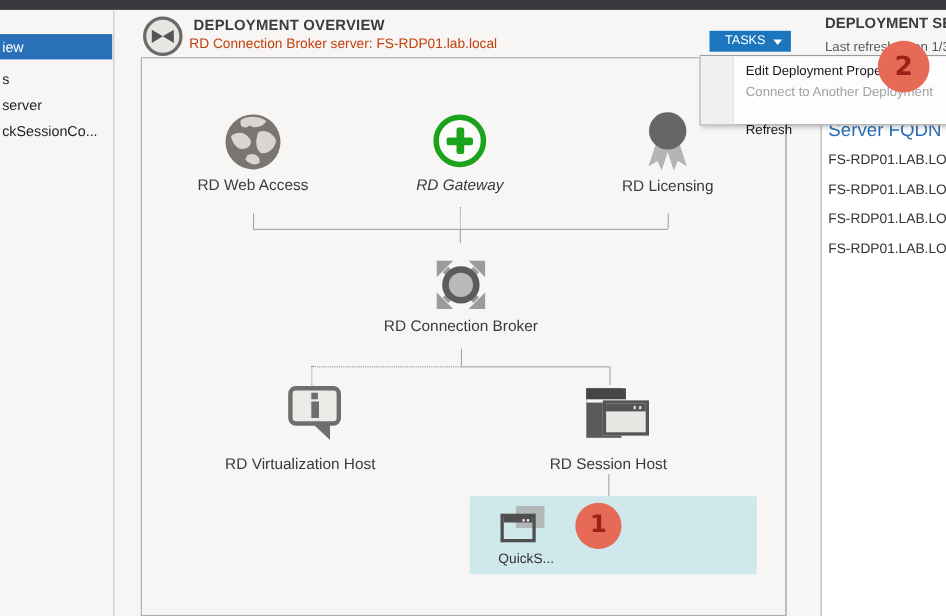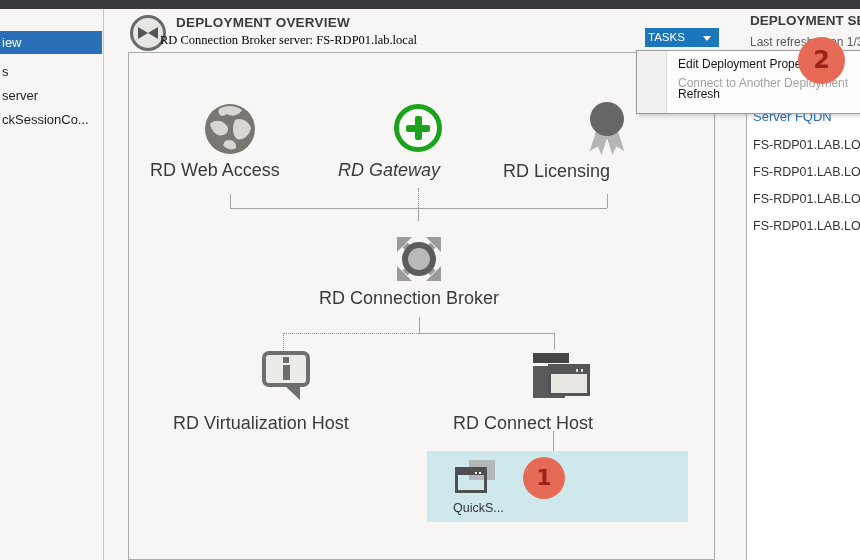--- a/index.html
+++ b/index.html
@@ -21,52 +21,52 @@
            box-sizing:border-box;font-size:12px;color:#4a4a4a;line-height:20px;padding-left:8px;background:#f7f6f5;}
 
   
   .hdr-icon{position:absolute;left:130px;top:15px;width:36px;height:36px;border:3px solid #6a6a6a;border-radius:50%;
             background:#e8e6e3;box-sizing:border-box;}
   .hdr-icon .tri-r{position:absolute;left:5px;top:9px;width:0;height:0;border-top:6px solid transparent;
             border-bottom:6px solid transparent;border-left:10px solid #555;}
   .hdr-icon .tri-l{position:absolute;right:5px;top:9px;width:0;height:0;border-top:6px solid transparent;
             border-bottom:6px solid transparent;border-right:10px solid #555;}
   .hdr-title{position:absolute;left:176px;top:15px;font-size:13.5px;font-weight:bold;color:#3c3c3c;letter-spacing:.2px;}
-  .hdr-sub{position:absolute;left:160px;top:33px;font-size:12.5px;color:#000000;font-family:Liberation Serif, serif;}
+  .hdr-sub{position:absolute;left:172px;top:33px;font-size:12.5px;color:#c2410c;}
 
   
   .tasks-btn{position:absolute;left:645px;top:28px;width:74px;height:19px;background:#1b76bd;color:#fff;
-             font-size:11.5px;line-height:19px;padding-left:3px;box-sizing:border-box;cursor:default;}
+             font-size:11.5px;line-height:19px;padding-left:14px;box-sizing:border-box;cursor:default;}
   .tasks-btn .caret{position:absolute;right:8px;top:8px;width:0;height:0;border-left:4px solid transparent;
              border-right:4px solid transparent;border-top:5px solid #fff;}
 
   
   .menu{position:absolute;left:636px;top:50px;width:230px;height:64px;background:#fdfdfd;border:1px solid #9b9b9b;
         box-sizing:border-box;z-index:50;box-shadow:2px 2px 4px rgba(0,0,0,.18);}
   .menu .gutter{position:absolute;left:0;top:0;width:29px;height:100%;background:#f0f0f0;border-right:1px solid #e0e0e0;}
   .menu-item{position:absolute;left:41px;font-size:12px;color:#161616;white-space:nowrap;}
   .menu-item.disabled{color:#a2a2a2;}
 
   
   .rp-white{position:absolute;left:746px;top:52px;width:114px;height:508px;background:#ffffff;border-left:1px solid #acacac;}
   .tile-right-border{position:absolute;left:714px;top:52px;width:0;height:508px;border-left:1px solid #acacac;}
   .rp-title{position:absolute;left:750px;top:13px;width:110px;font-size:13.5px;font-weight:bold;color:#3c3c3c;
             white-space:nowrap;overflow:hidden;}
   .rp-refresh{position:absolute;left:750px;top:35px;font-size:12px;color:#5a5a5a;white-space:nowrap;}
-  .rp-colhdr{position:absolute;left:753px;top:109px;font-size:13px;color:#2a6db5;white-space:nowrap;}
+  .rp-colhdr{position:absolute;left:753px;top:109px;font-size:17px;color:#2a6db5;white-space:nowrap;}
   .rp-row{position:absolute;left:753px;font-size:12.5px;color:#333;white-space:nowrap;}
 
   
   .vline{position:absolute;width:0;border-left:1px solid #a3a3a3;}
   .vdot{position:absolute;width:0;border-left:1px dotted #8e8e8e;}
   .hline{position:absolute;height:0;border-top:1px solid #a3a3a3;}
   .hdot{position:absolute;height:0;border-top:1px dotted #8e8e8e;}
 
   
-  .node-label{position:absolute;font-size:18px;color:#3a3a3a;text-align:left;white-space:nowrap;}
+  .node-label{position:absolute;font-size:14px;color:#3a3a3a;text-align:center;white-space:nowrap;}
 
   
   .globe{position:absolute;left:204px;top:103px;width:52px;height:52px;}
   
   .gateway{position:absolute;left:394px;top:104px;width:48px;height:48px;border:5px solid #1ca31c;border-radius:50%;
            background:#fcfcfb;box-sizing:border-box;}
   .gateway .ph{position:absolute;left:7px;top:15.5px;width:24px;height:7px;background:#1ca31c;border-radius:2px;}
   .gateway .pv{position:absolute;left:15.5px;top:7px;width:7px;height:24px;background:#1ca31c;border-radius:2px;}
   
   .medal{position:absolute;left:586px;top:102px;width:42px;height:62px;}
@@ -166,21 +166,21 @@
     <span class="ph"></span>
     <span class="pv"></span>
   </div>
   <div class="node-label" style="left:338px;top:160px;width:160px;font-style:italic;">RD Gateway</div>
 
   <div class="medal">
     <span class="rib l"></span>
     <span class="rib r"></span>
     <span class="coin"></span>
   </div>
-  <div class="node-label" style="left:503px;top:161px;width:160px;">RD Licensing</div>
+  <div class="node-label" style="left:527px;top:161px;width:160px;">RD Licensing</div>
 
   <div class="broker">
     <svg width="46" height="46" viewBox="0 0 46 46">
       <g stroke="#9b9b9b" stroke-width="7">
         <line x1="9" y1="9" x2="37" y2="37"></line>
         <line x1="37" y1="9" x2="9" y2="37"></line>
       </g>
       <g fill="#9b9b9b">
         <polygon points="1,1 16,1 1,16"></polygon>
         <polygon points="45,1 30,1 45,16"></polygon>
@@ -202,21 +202,21 @@
 
   <div class="shost">
     <span class="tower"></span>
     <span class="band"></span>
     <span class="win">
       <span class="wbar"></span>
       <span class="wdot" style="right:9px;"></span>
       <span class="wdot" style="right:4px;"></span>
     </span>
   </div>
-  <div class="node-label" style="left:453px;top:413px;width:200px;">RD Connect Host</div>
+  <div class="node-label" style="left:453px;top:413px;width:200px;">RD Session Host</div>
 
   <div class="collection">
     <span class="cicon">
       <span class="back"></span>
       <span class="front">
         <span class="ftop"></span>
         <span class="fdot" style="right:7px;"></span>
         <span class="fdot" style="right:3px;"></span>
       </span>
     </span>
@@ -229,19 +229,19 @@
   <div class="rp-colhdr">Server FQDN</div>
   <div class="rp-row" style="top:138px;">FS-RDP01.LAB.LOCAL</div>
   <div class="rp-row" style="top:165px;">FS-RDP01.LAB.LOCAL</div>
   <div class="rp-row" style="top:192px;">FS-RDP01.LAB.LOCAL</div>
   <div class="rp-row" style="top:219px;">FS-RDP01.LAB.LOCAL</div>
 
   <div class="menu">
     <span class="gutter"></span>
     <div class="menu-item" style="top:6px;">Edit Deployment Properties</div>
     <div class="menu-item disabled" style="top:25px;">Connect to Another Deployment</div>
-    <div class="menu-item" style="top:36px;">Refresh</div>
+    <div class="menu-item" style="top:60px;">Refresh</div>
   </div>
 
   <div class="badge badge1">1</div>
   <div class="badge badge2">2</div>
 
 </div>
 
 </body></html>

